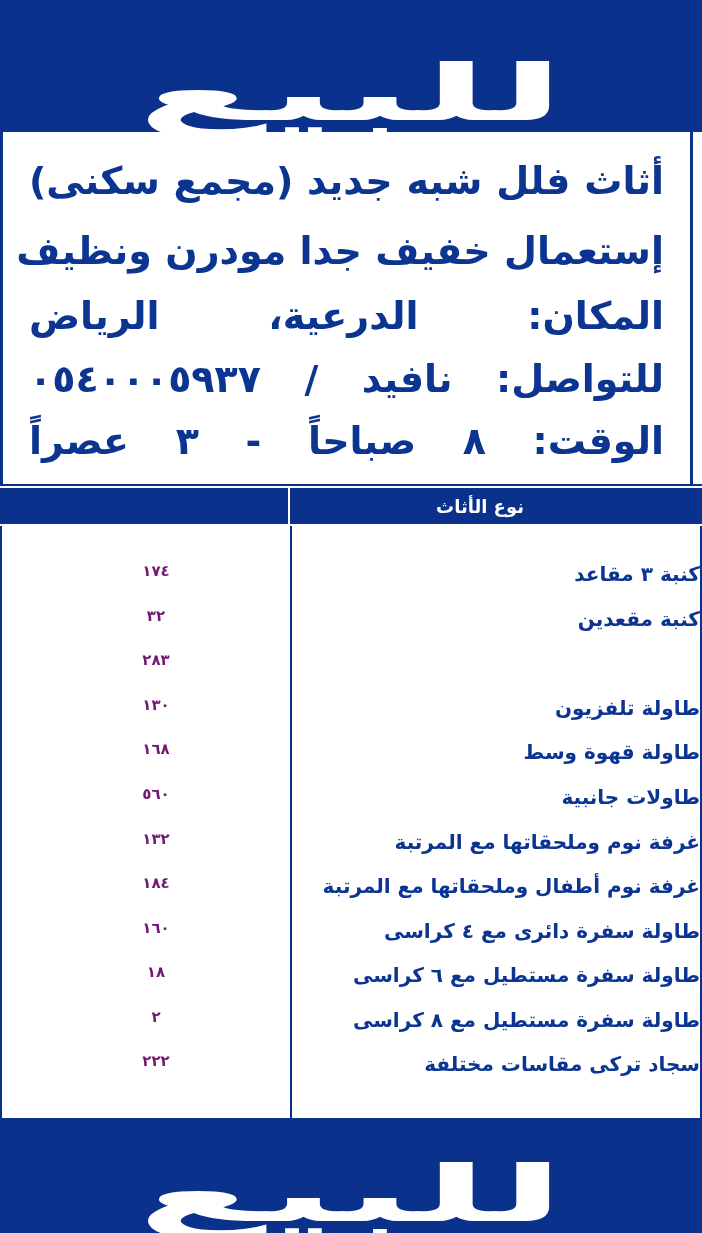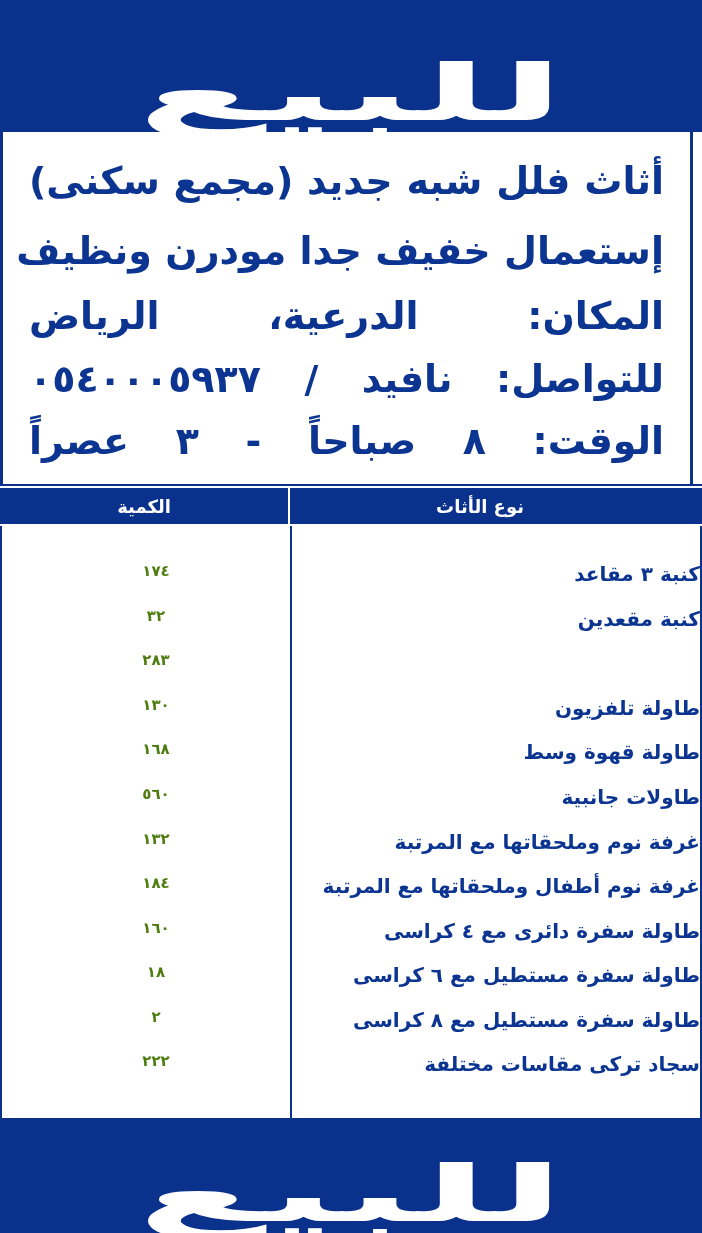--- a/index.html
+++ b/index.html
@@ -43,42 +43,41 @@
       border-left:2px solid #0a318c; border-right:2px solid #0a318c; background:#fff;
     }
     .col-divider { position:absolute; left:288px; top:0; width:2px; height:592px; background:#0a318c; }
     .row { position:absolute; left:0; width:698px; height:40px; }
     .cell-item {
       position:absolute; right:0; width:410px; text-align:right;
       font-weight:bold; font-size:20px; color:#0b3591; white-space:nowrap;
     }
     .cell-qty {
       position:absolute; left:0; width:288px; text-align:center; padding-left:20px;
-      font-weight:bold; font-size:15px; color:#4d7c0f;
+      font-weight:bold; font-size:15px; color:#701a75;
     }
   </style>
 </head>
 <body>
 
 <div class="banner banner-top">
   <span class="banner-text">للبيع</span>
 </div>
 
 <div class="info-box">
   <div class="info-line" style="top:30px;">أثاث فلل شبه جديد (مجمع سكنى)</div>
   <div class="info-line" style="top:165px;">المكان: الدرعية، الرياض</div>
   <div class="info-line" style="top:100px;">إستعمال خفيف جدا مودرن ونظيف</div>
   <div class="info-line" style="top:228px;">للتواصل: نافيد / ٠٥٤٠٠٠٥٩٣٧</div>
   <div class="info-line" style="top:290px;">الوقت: ٨ صباحاً - ٣ عصراً</div>
 </div>
 
 <div class="table-header">
   <div class="th th-item">نوع الأثاث</div>
   <div class="th-divider"></div>
-  <div class="th th-qty">الكمية</div>
 </div>
 
 <div class="table-body">
   <div class="col-divider"></div>
 
   <div class="row" style="top:36px;">
     <div class="cell-item">كنبة ٣ مقاعد</div>
     <div class="cell-qty">١٧٤</div>
   </div>
   <div class="row" style="top:81px;">

